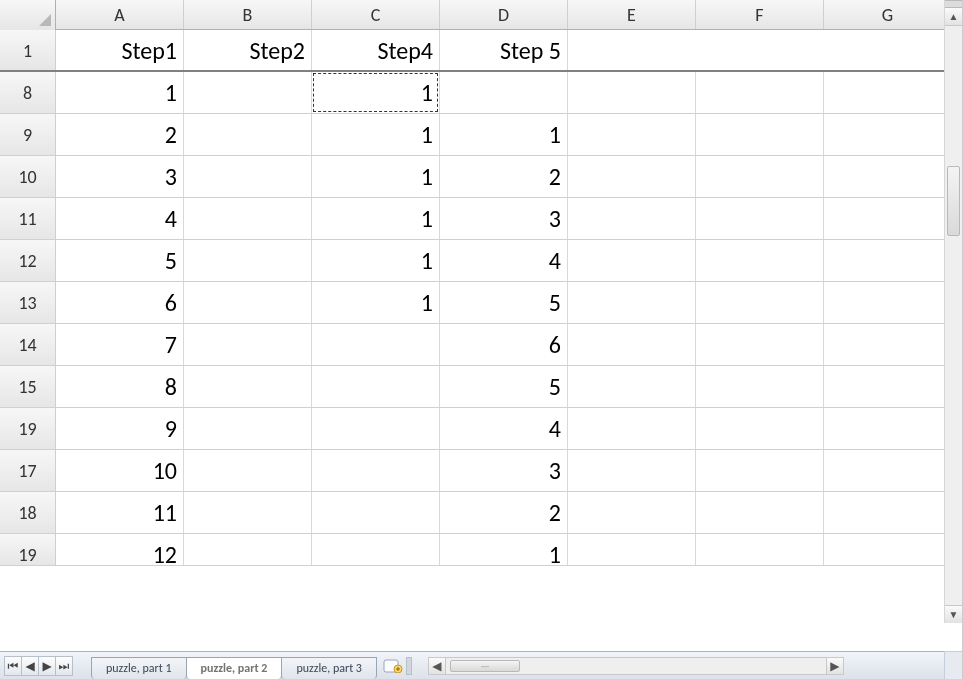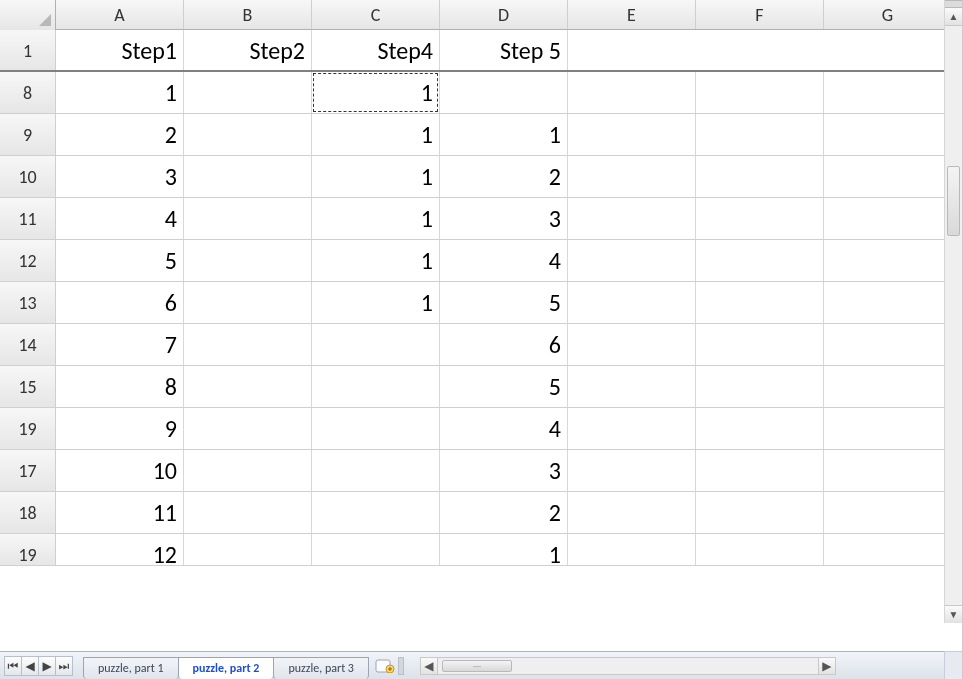--- a/index.html
+++ b/index.html
@@ -29,23 +29,23 @@
   .vscroll .arrow{height:18px;display:flex;align-items:center;justify-content:center;background:linear-gradient(#fafafa,#e2e2e2);border-bottom:1px solid #c8c8c8;font-size:10px;color:#555}
   .vscroll .arrow.bot{border-top:1px solid #c8c8c8;border-bottom:none}
   .vscroll .track{flex:1;position:relative}
   .vscroll .thumb{position:absolute;left:2px;right:2px;top:140px;height:70px;background:linear-gradient(#f4f4f4,#d9d9d9);border:1px solid #b9b9b9;border-radius:2px}
   .vsplit{height:8px;background:#dcdcdc;border-bottom:1px solid #b9b9b9;border-top:1px solid #b9b9b9}
   
   .tabbar{height:28px;background:linear-gradient(#f1f4f9,#dce2ea);display:flex;align-items:center;border-top:1px solid #a9b4c4;font-size:12px;position:relative}
   .navbtns{display:flex;padding:0 4px;gap:0}
   .navbtn{width:18px;height:20px;display:flex;align-items:center;justify-content:center;color:#444;border:1px solid #b6bfca;background:linear-gradient(#fdfdfd,#e3e7ed);margin-left:-1px}
   .navbtn:first-child{margin-left:0}
-  .tabs{display:flex;align-items:flex-end;height:100%;margin-left:6px}
+  .tabs{display:flex;align-items:flex-end;height:100%;margin-left:14px}
   .tab{padding:3px 14px 4px;border:1px solid #9aa5b3;border-bottom:none;background:linear-gradient(#f2f4f8,#e0e5ec);border-radius:0 0 4px 4px;margin-right:-1px;color:#3a4656;position:relative;top:0}
-  .tab.active{background:#fff;font-weight:bold;z-index:2;color:#1d4ed8}
+  .tab.active{background:#fff;font-weight:bold;z-index:2;color:#737373}
   .newtab{width:22px;height:18px;margin-left:6px;display:flex;align-items:center;justify-content:center}
   .hscroll{flex:1;display:flex;align-items:center;margin-left:14px}
   .hscroll .harrow{width:18px;height:18px;display:flex;align-items:center;justify-content:center;color:#555;background:linear-gradient(#fafafa,#e2e2e2);border:1px solid #c8c8c8}
   .hscroll .htrack{flex:0 0 380px;height:18px;background:#efefef;border-top:1px solid #c8c8c8;border-bottom:1px solid #c8c8c8;position:relative}
   .hscroll .hthumb{position:absolute;left:4px;top:2px;bottom:2px;width:70px;background:linear-gradient(#f4f4f4,#d9d9d9);border:1px solid #b9b9b9;border-radius:2px;display:flex;align-items:center;justify-content:center;font-size:8px;color:#999}
   .hsplit{width:6px;height:18px;background:#d2d6dd;border:1px solid #b6bfca;margin:0 2px}
   .corner-box{position:absolute;right:0;bottom:0;width:18px;height:28px;background:#e7ebf1;border-left:1px solid #c7cedb;border-top:1px solid #c7cedb}
 </style>
 </head>
 <body>

